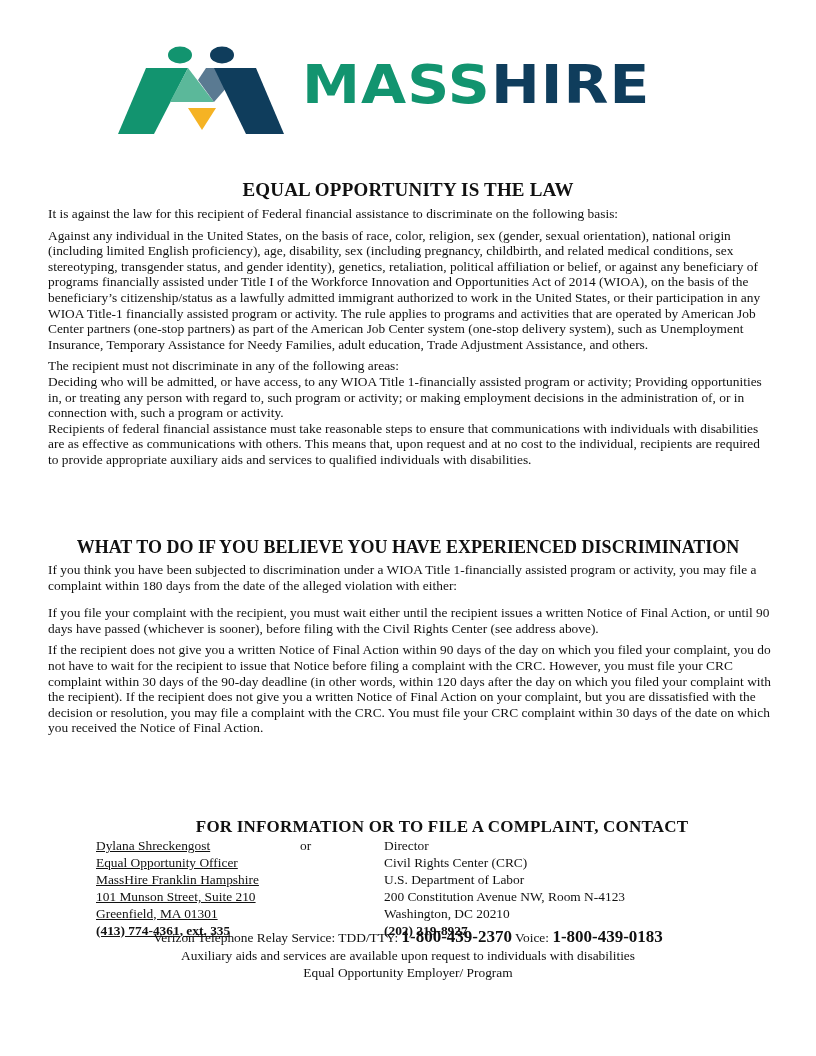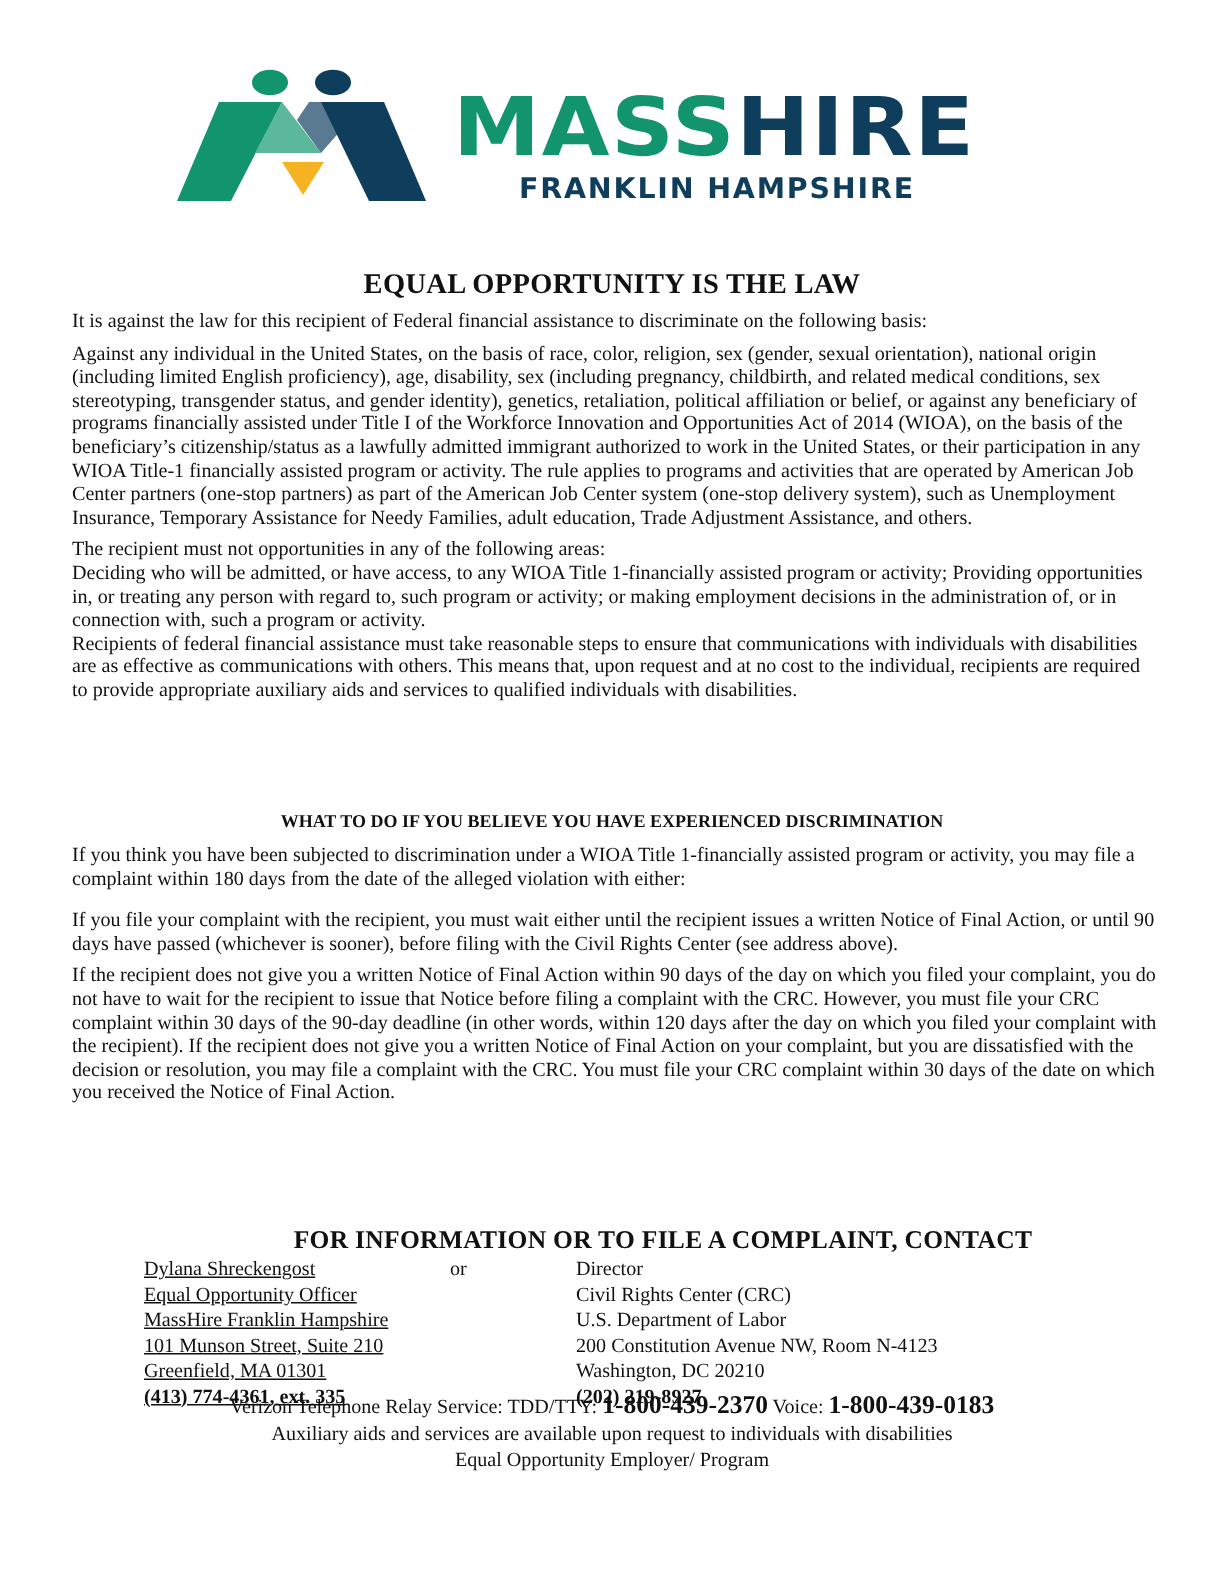--- a/index.html
+++ b/index.html
@@ -93,21 +93,21 @@
     }
     .gap { height: 6px; }
 
     .section-heading {
       position: absolute;
       left: 0;
       width: 816px;
       top: 540px;
       text-align: center;
       font-weight: bold;
-      font-size: 12px;
+      font-size: 18px;
       line-height: 15px;
     }
 
     .contact-heading {
       position: absolute;
       left: 0;
       width: 816px;
       top: 817px;
       text-align: center;
       font-weight: bold;
@@ -160,32 +160,31 @@
       <polygon points="88,24 106,24 110,42 96,58 80,36" fill="#5a7a92"></polygon>
 
       <polygon points="96,24 138,24 166,90 128,90" fill="#0f3d5c"></polygon>
 
       <polygon points="70,64 98,64 84,86" fill="#f5b324"></polygon>
     </svg>
     <div class="wordmark">
       <div class="wordmark-main">
         <span class="wordmark-mass">MASS</span><span class="wordmark-hire">HIRE</span>
       </div>
-      <div class="wordmark-sub">FRANKLIN HAMPSHIRE</div>
     </div>
   </div>
 
   <div class="doc-title">EQUAL OPPORTUNITY IS THE LAW</div>
 
   <div class="body-text" style="top:206px;">
     <p>It is against the law for this recipient of Federal financial assistance to discriminate on the following basis:</p>
     <div class="gap"></div>
     <p>Against any individual in the United States, on the basis of race, color, religion, sex (gender, sexual orientation), national origin (including limited English proficiency), age, disability, sex (including pregnancy, childbirth, and related medical conditions, sex stereotyping, transgender status, and gender identity), genetics, retaliation, political affiliation or belief, or against any beneficiary of programs financially assisted under Title I of the Workforce Innovation and Opportunities Act of 2014 (WIOA), on the basis of the beneficiary’s citizenship/status as a lawfully admitted immigrant authorized to work in the United States, or their participation in any WIOA Title-1 financially assisted program or activity. The rule applies to programs and activities that are operated by American Job Center partners (one-stop partners) as part of the American Job Center system (one-stop delivery system), such as Unemployment Insurance, Temporary Assistance for Needy Families, adult education, Trade Adjustment Assistance, and others.</p>
     <div class="gap"></div>
-    <p>The recipient must not opportunities in any of the following areas:</p>
+    <p>The recipient must not discriminate in any of the following areas:</p>
     <p>Deciding who will be admitted, or have access, to any WIOA Title 1-financially assisted program or activity; Providing opportunities in, or treating any person with regard to, such program or activity; or making employment decisions in the administration of, or in connection with, such a program or activity.</p>
     <p>Recipients of federal financial assistance must take reasonable steps to ensure that communications with individuals with disabilities are as effective as communications with others. This means that, upon request and at no cost to the individual, recipients are required to provide appropriate auxiliary aids and services to qualified individuals with disabilities.</p>
   </div>
 
   <div class="section-heading">WHAT TO DO IF YOU BELIEVE YOU HAVE EXPERIENCED DISCRIMINATION</div>
   <div class="body-text" style="top:562px;">
     <p>If you think you have been subjected to discrimination under a WIOA Title 1-financially assisted program or activity, you may file a complaint within 180 days from the date of the alleged violation with either:</p>
     <div class="gap"></div>
     <div class="gap"></div>
     <p>If you file your complaint with the recipient, you must wait either until the recipient issues a written Notice of Final Action, or until 90 days have passed (whichever is sooner), before filing with the Civil Rights Center (see address above).</p>

